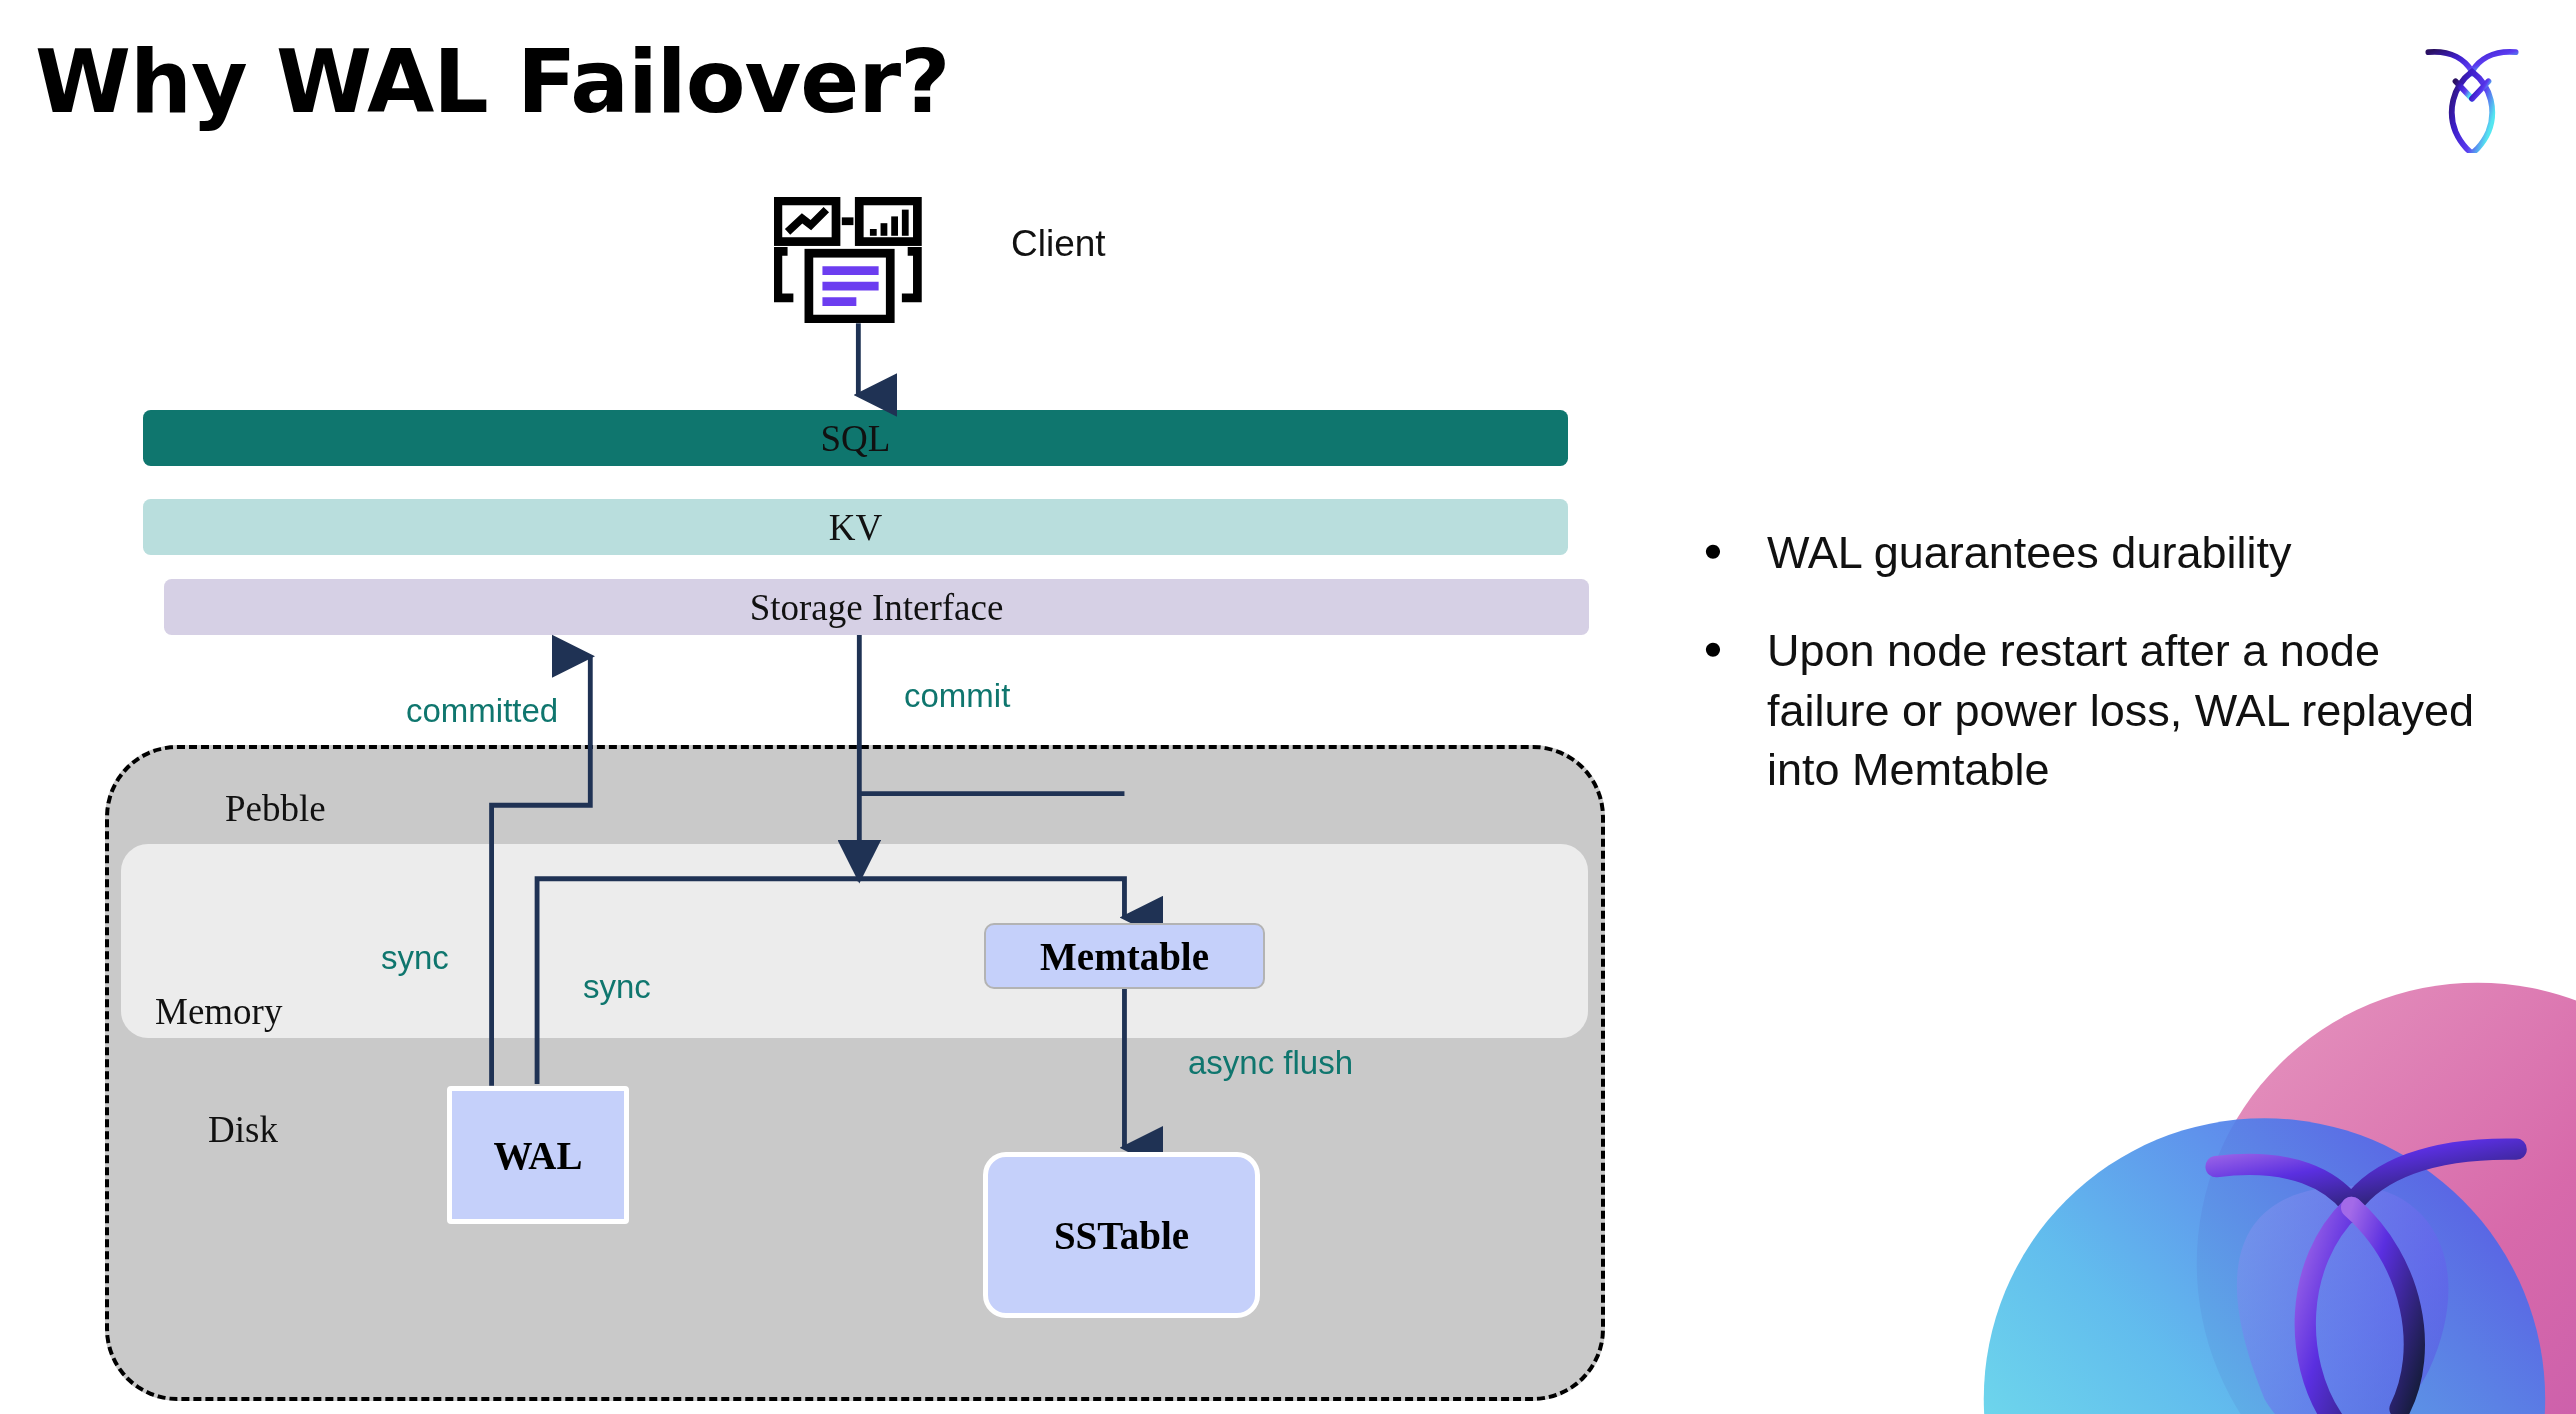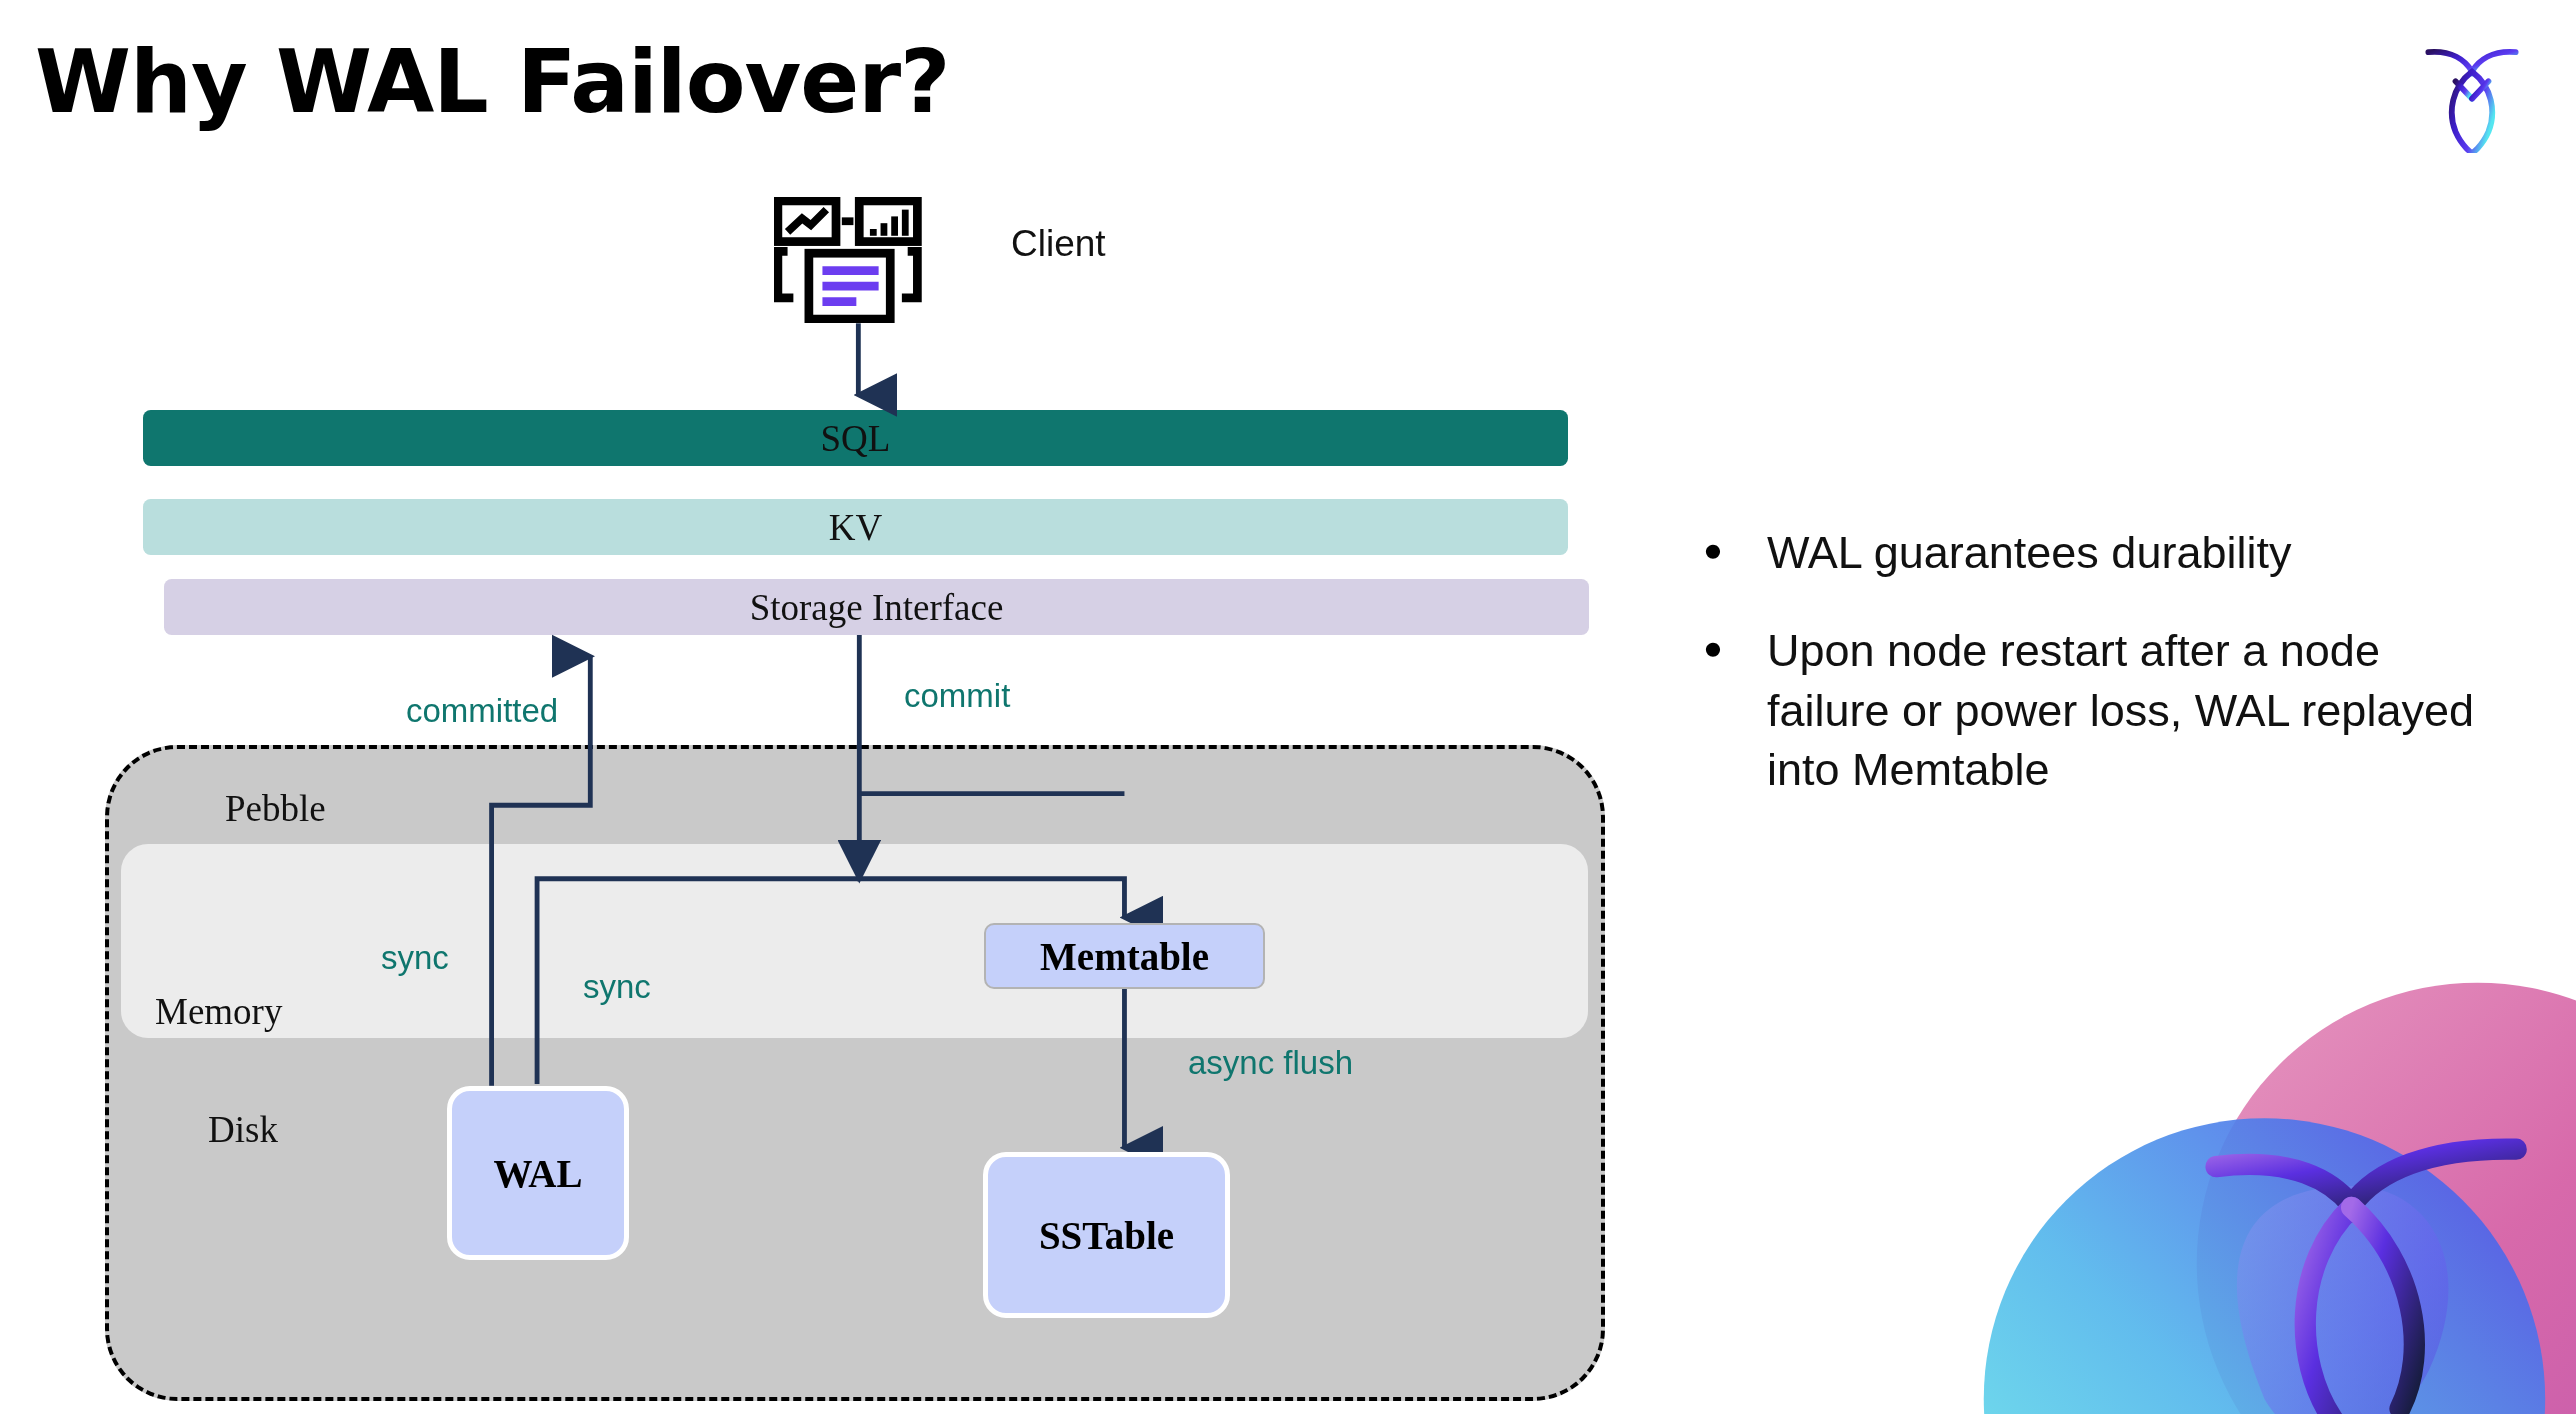--- a/index.html
+++ b/index.html
@@ -48,23 +48,23 @@
                 font-family:"Liberation Serif",serif;font-size:37px;color:#111;}
   #disk-label{position:absolute;left:208px;top:1108px;
               font-family:"Liberation Serif",serif;font-size:37px;color:#111;}
 
   
   .node{position:absolute;display:flex;align-items:center;justify-content:center;
         background:#c5d0fa;font-family:"Liberation Serif",serif;font-weight:bold;
         color:#000;box-sizing:border-box;}
   #node-memtable{left:984px;top:923px;width:281px;height:66px;font-size:39px;
                  border-radius:10px;border:2.9px solid #b3b3b3;}
-  #node-wal{left:447px;top:1086px;width:182px;height:174px;font-size:39px;
-            border-radius:23px;border:5.8px solid #ffffff;}
-  #node-sstable{left:983px;top:1152px;width:247px;height:166px;font-size:39px;
+  #node-wal{left:447px;top:1086px;width:182px;height:138px;font-size:39px;
+            border-radius:4px;border:5.8px solid #ffffff;}
+  #node-sstable{left:983px;top:1152px;width:277px;height:166px;font-size:39px;
                 border-radius:23px;border:5.8px solid #ffffff;}
 
   
   .edge-label{position:absolute;font-size:33px;color:#0f766e;white-space:nowrap;}
   #label-committed{left:406px;top:692px;}
   #label-commit{left:904px;top:677px;}
   #label-sync-1{left:381px;top:939px;}
   #label-sync-2{left:583px;top:968px;}
   #label-async-flush{left:1188px;top:1044px;}
 

